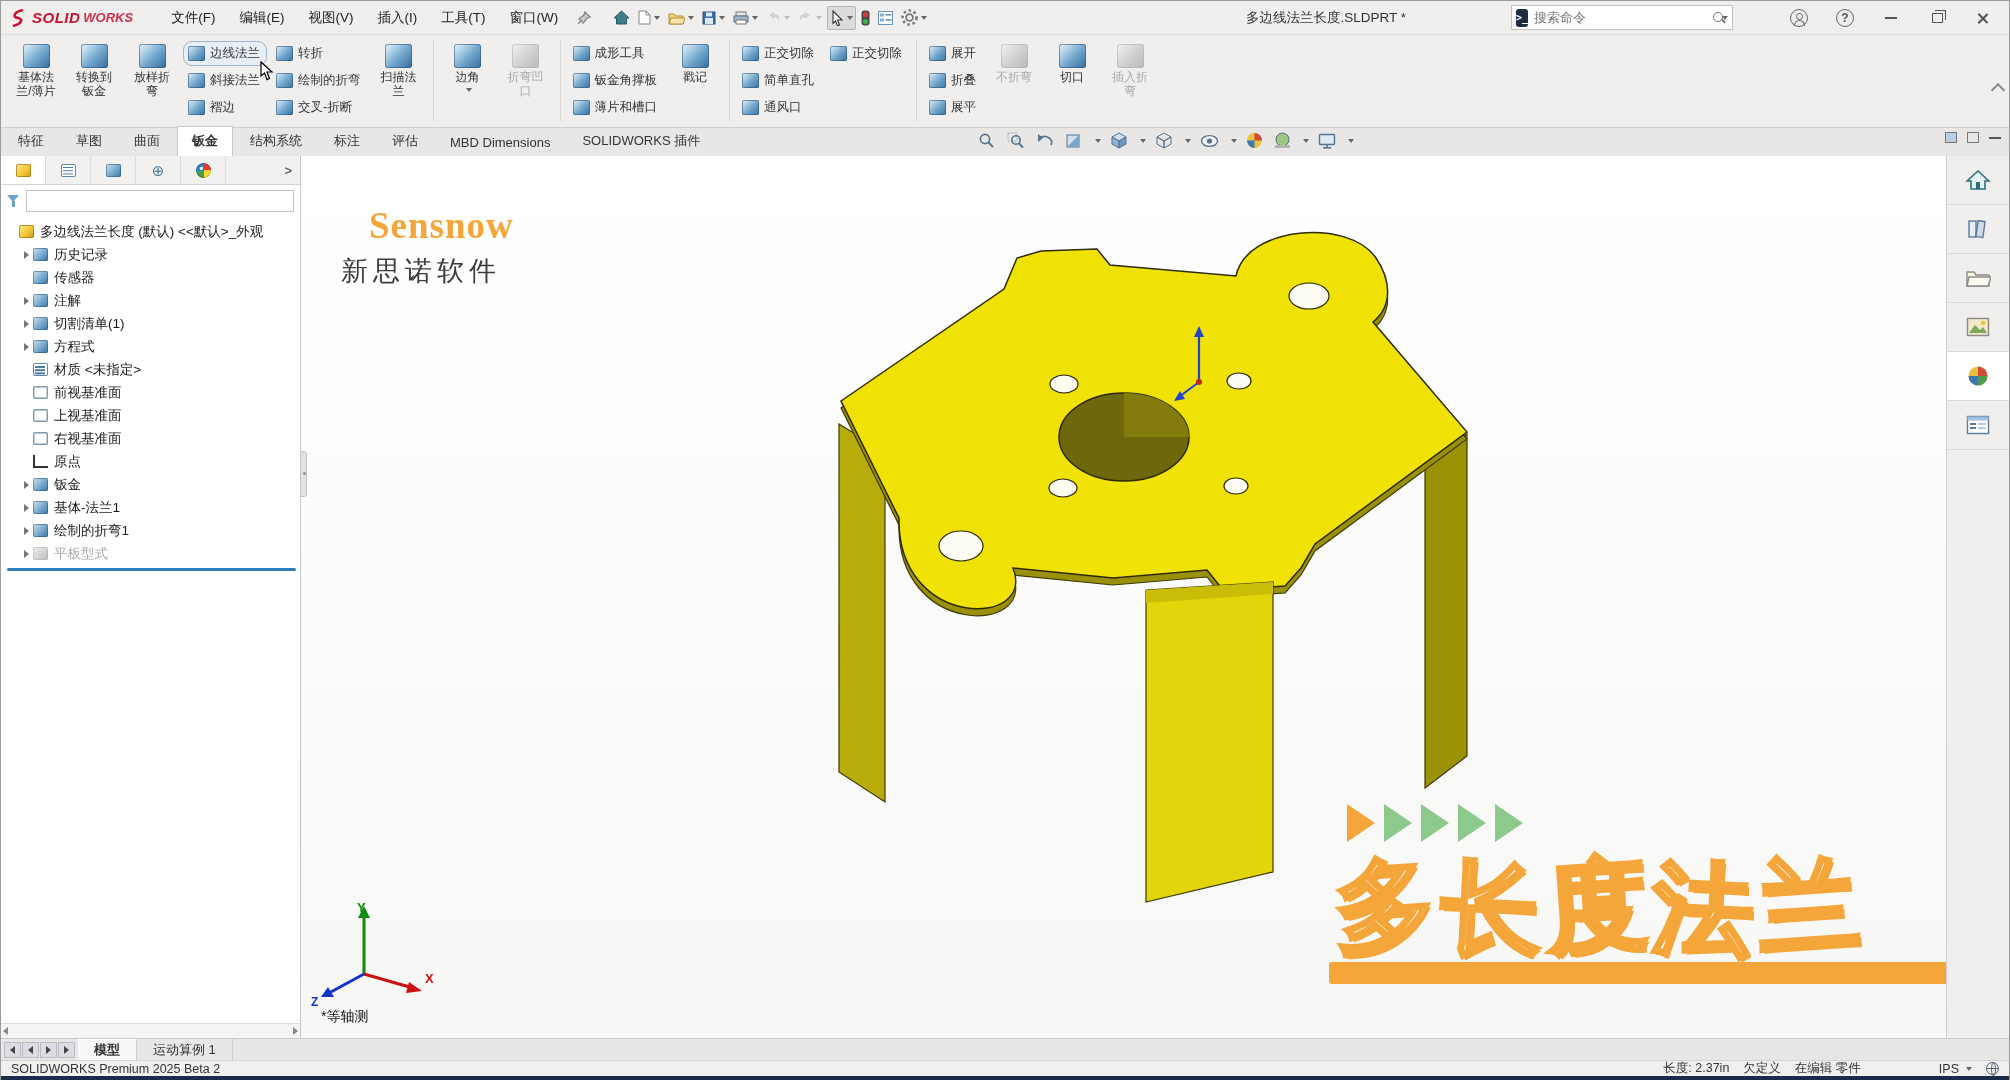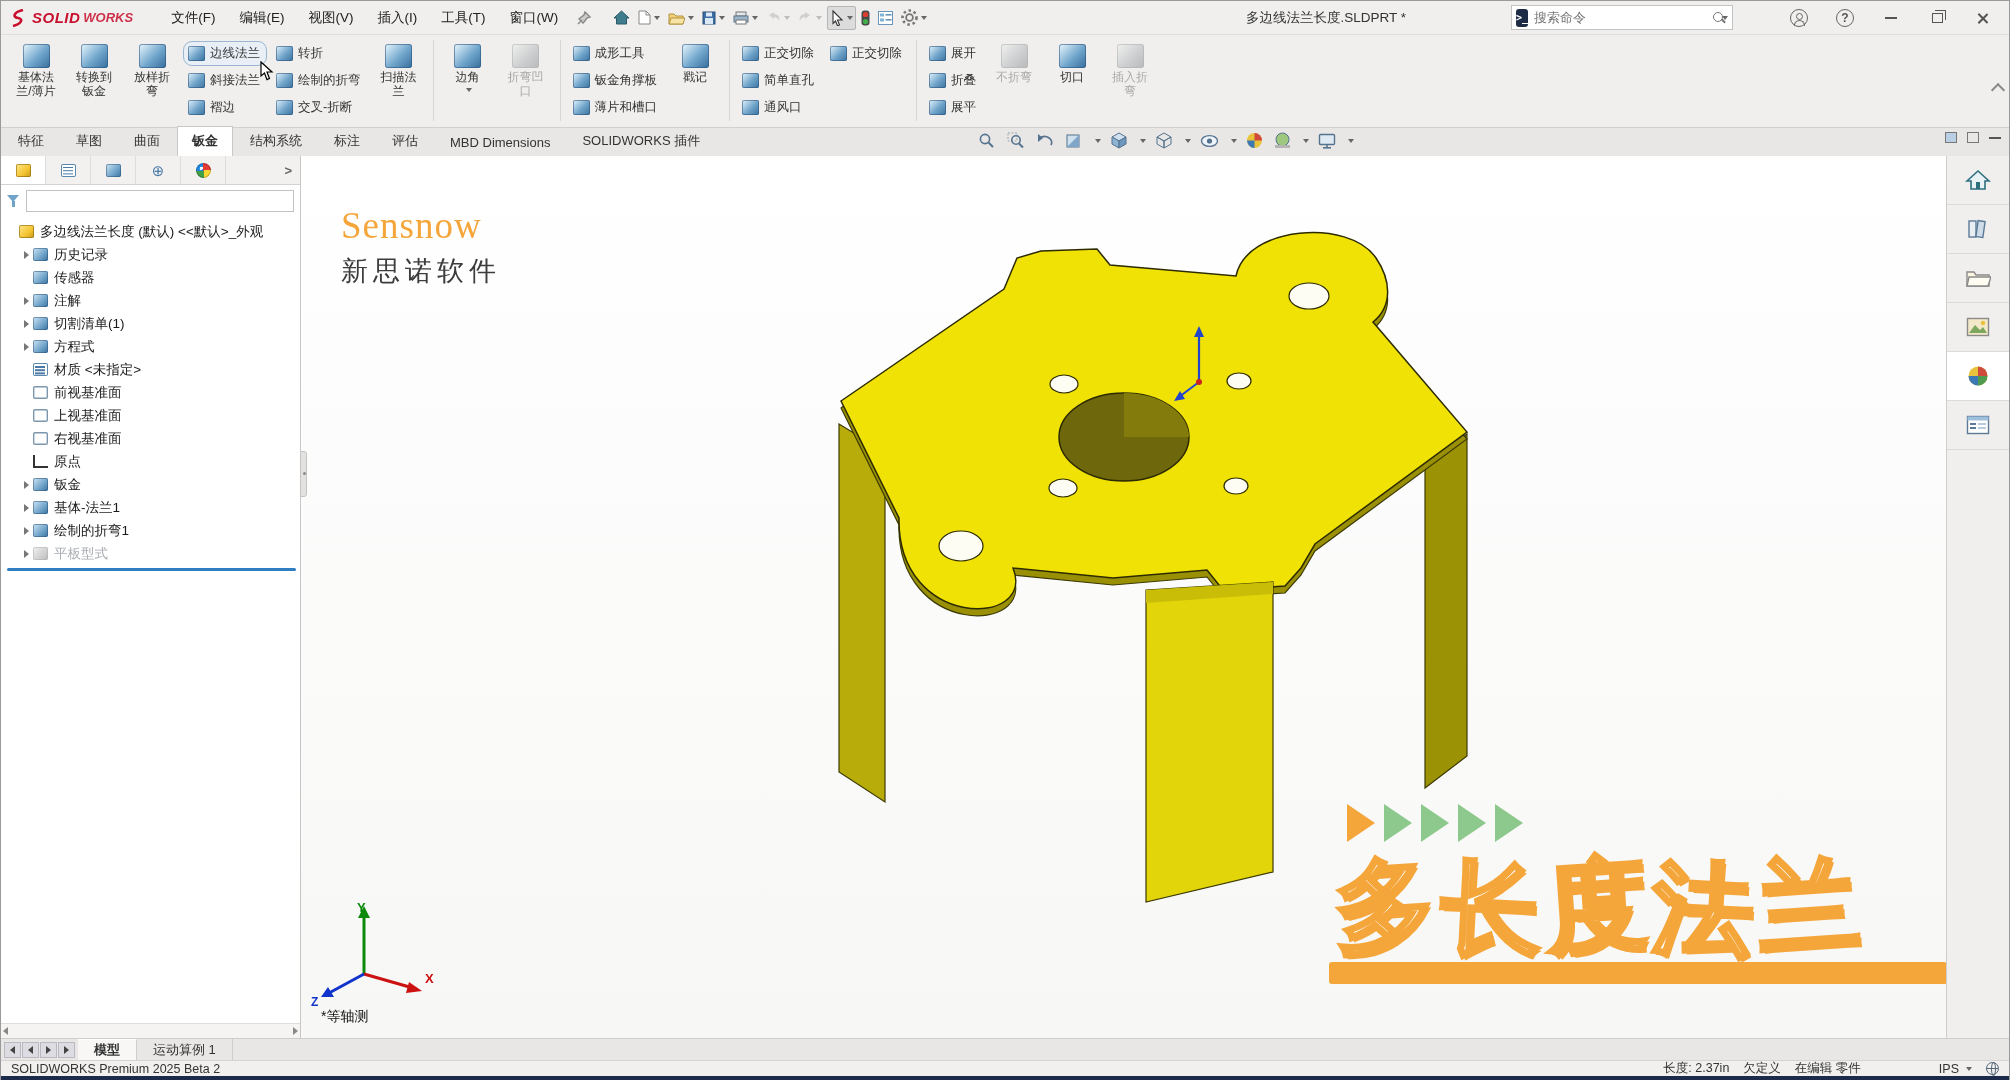--- a/index.html
+++ b/index.html
@@ -101,21 +101,21 @@
   .rollback { height:3px; background:#2f7ec1; margin:3px 4px 0 2px; border-radius:2px; }
   .lp-hscroll { height:15px; border-top:1px solid #ddd; display:flex; align-items:center; justify-content:space-between; padding:0 2px; background:#f5f4f3; }
   .sarr { width:0; height:0; border-top:4px solid transparent; border-bottom:4px solid transparent; }
   .sarr.l { border-right:5px solid #888; } .sarr.r { border-left:5px solid #888; }
   .splitter { position:absolute; right:-7px; top:295px; width:7px; height:46px; background:#e3e2e1; border:1px solid #c6c4c2; border-radius:0 3px 3px 0; z-index:4; }
   .splitter::before { content:""; position:absolute; left:2px; top:20px; width:3px; height:3px; border-radius:50%; background:#8a8a8a; }
 
   
   .vp { position:relative; flex:1; background:linear-gradient(#ffffff, #f7f7f6); overflow:hidden; }
   .wm { position:absolute; left:40px; top:48px; }
-  .wm .en { font-size:37px; font-weight:normal; color:#e87a1e; letter-spacing:1px; font-family:"Liberation Serif","DejaVu Serif",serif; }
+  .wm .en { font-size:37px; font-weight:bold; color:#e87a1e; letter-spacing:1px; font-family:"Liberation Serif","DejaVu Serif",serif;margin-left:28px; }
   .wm .cn { font-size:27px; color:#3c3c3c; letter-spacing:5px; margin-top:6px; }
   .viewlabel { position:absolute; left:20px; top:852px; font-size:14px; color:#111; }
   .arrows { position:absolute; left:1046px; top:648px; display:flex; align-items:center; gap:9px; }
   .parr { width:0; height:0; border-top:19px solid transparent; border-bottom:19px solid transparent; border-left:28px solid #8dc98d; }
   .ovl-bar { position:absolute; left:1028px; top:806px; width:618px; height:22px; background:#f6ad49; border-radius:3px; }
   .ovl-title { position:absolute; left:1034px; top:688px; font-size:100px; font-weight:bold; color:#fff; letter-spacing:6px; white-space:nowrap;
     -webkit-text-stroke:4px #f5a63b; text-shadow:3px 3px 0 #f5a63b, -1px -1px 0 #f5a63b, 1px -1px 0 #f5a63b, -1px 1px 0 #f5a63b; }
   .ovl-title .tchar { display:inline-block; }
   .ovl-title .tchar:nth-child(odd) { transform:rotate(-4deg) translateY(-4px); }
   .ovl-title .tchar:nth-child(even) { transform:rotate(3deg); }

